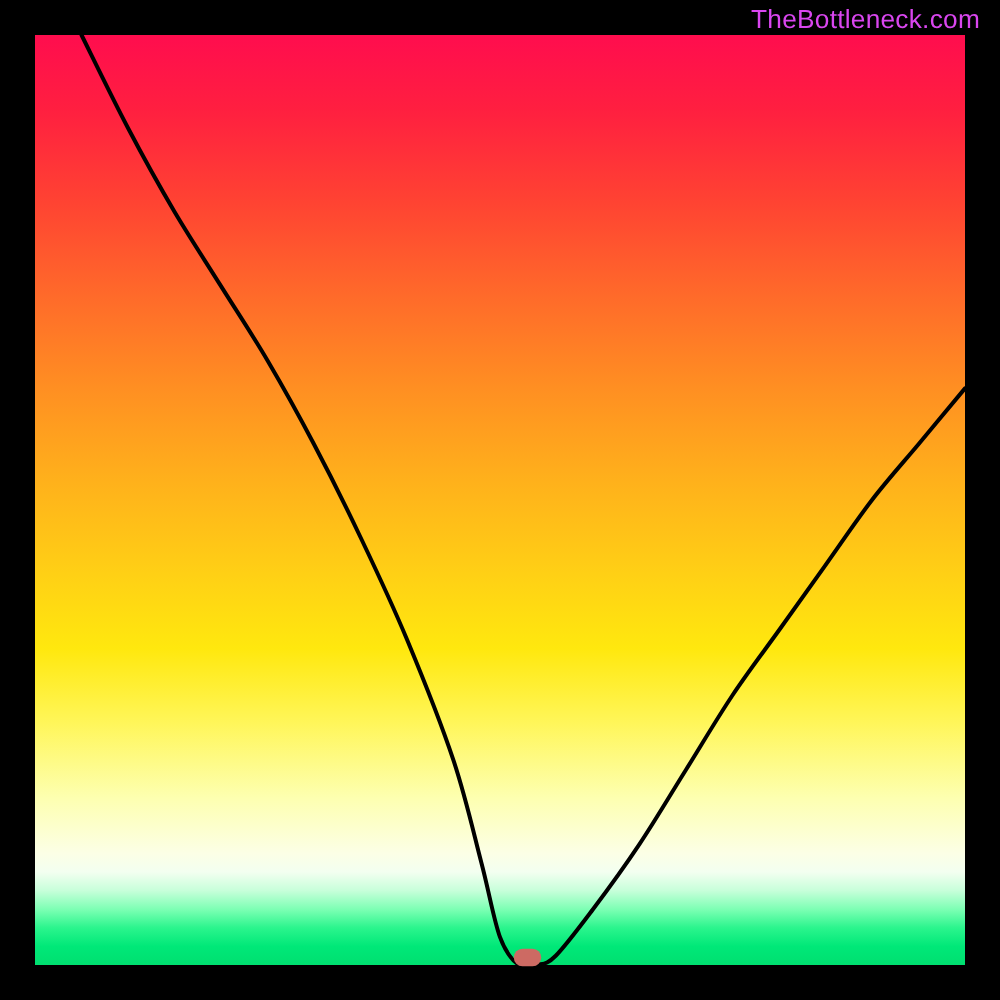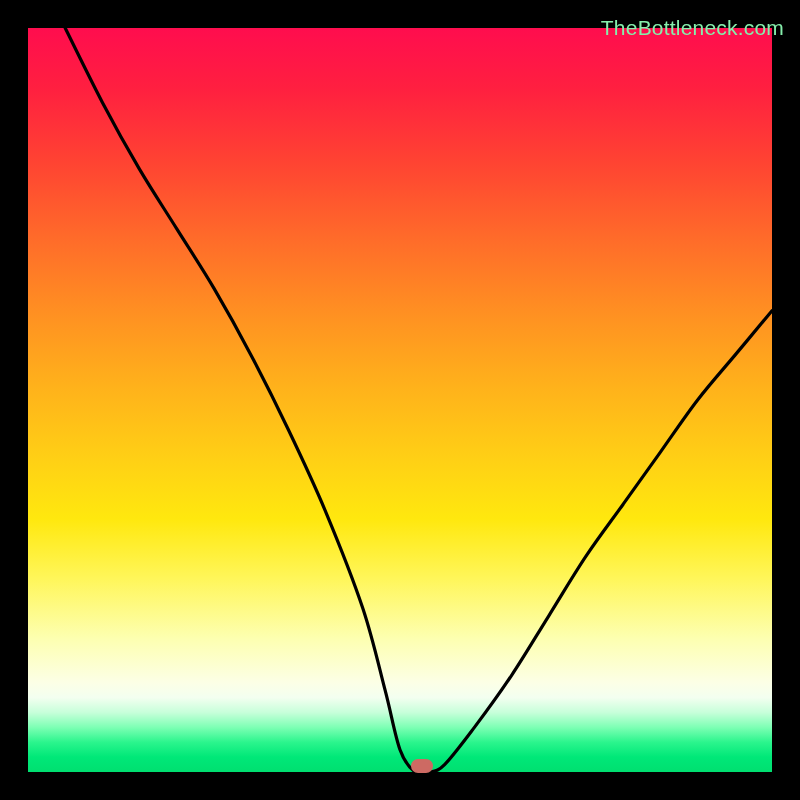--- a/index.html
+++ b/index.html
@@ -43,23 +43,23 @@
         #f3fff0 90%,
         #c7ffda 92%,
         #7dffb4 94%,
         #2bf58d 96%,
         #00e878 98%,
         #00df70 100%
       );
   }
   .attrib {
     position: absolute;
-    top: 16px;
+    top: 4px;
     right: 16px;
-    color: #86efac;
+    color: #d946ef;
     font-size: 21px;
     letter-spacing: 0.2px;
     font-weight: 500;
     text-align: right;
     user-select: none;
   }
   .marker {
     position: absolute;
     width: 22px;
     height: 14px;

